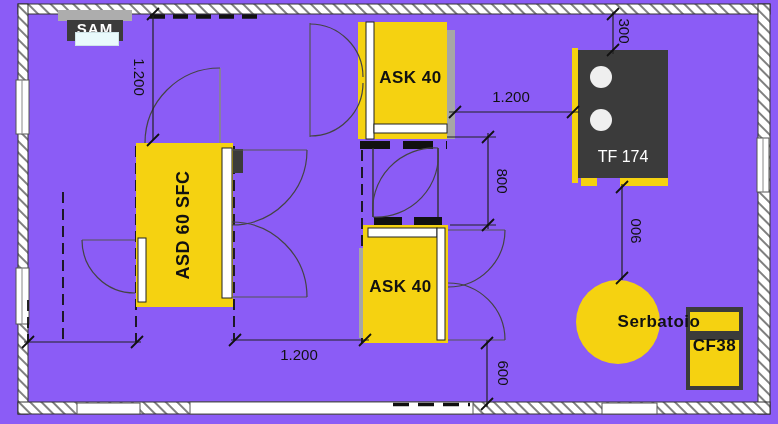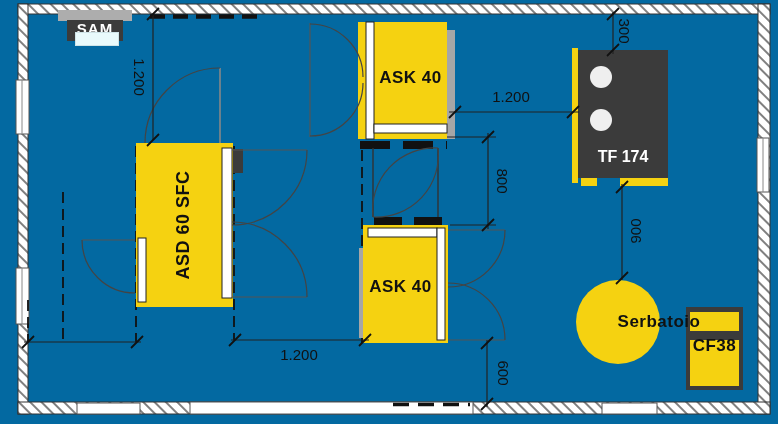--- a/index.html
+++ b/index.html
@@ -1,31 +1,31 @@
 <!DOCTYPE html>
 <html><head>
 <meta charset="utf-8">
 <style>
   html,body{margin:0;padding:0;background:#fff;}
-  .canvas{position:relative;width:778px;height:424px;background:#0369a1;overflow:hidden;
+  .canvas{position:relative;width:778px;height:424px;background:#8b5cf6;overflow:hidden;
           font-family:"Liberation Sans", sans-serif;}
   .canvas svg{position:absolute;left:0;top:0;}
   .lbl{position:absolute;color:#111;white-space:nowrap;text-align:center;}
   .eq-lbl{font-size:17px;font-weight:600;letter-spacing:.5px;}
   .dim{font-size:15px;height:20px;line-height:20px;width:60px;}
   .dim-h{width:80px;}
   .rot90{transform:rotate(90deg);transform-origin:center;}
   .rotm90{transform:rotate(-90deg);transform-origin:center;}
   .sam-bar{position:absolute;left:58px;top:10px;width:74px;height:11px;background:#ADADAD;}
   .sam-box{position:absolute;left:67px;top:20px;width:56px;height:21px;background:#3B3B3B;
            color:#fff;font-weight:bold;font-size:15px;letter-spacing:1px;
            display:flex;align-items:flex-start;justify-content:center;line-height:17px;}
   .sam-azure{position:absolute;left:75px;top:32px;width:42px;height:12px;background:#E9FAFC;
              border:1px solid #cfe4e8;}
-  .tf-lbl{color:#fff;font-size:16px;font-weight:700;}
+  .tf-lbl{color:#fff;font-size:16px;font-weight:400;}
 </style>
 </head>
 <body>
 
 <div class="canvas">
 
 <svg width="778" height="424" viewBox="0 0 778 424">
   <defs>
     <pattern id="hatch" width="8" height="8" patternUnits="userSpaceOnUse" patternTransform="rotate(-45)">
       <rect width="8" height="8" fill="#ffffff"></rect>

